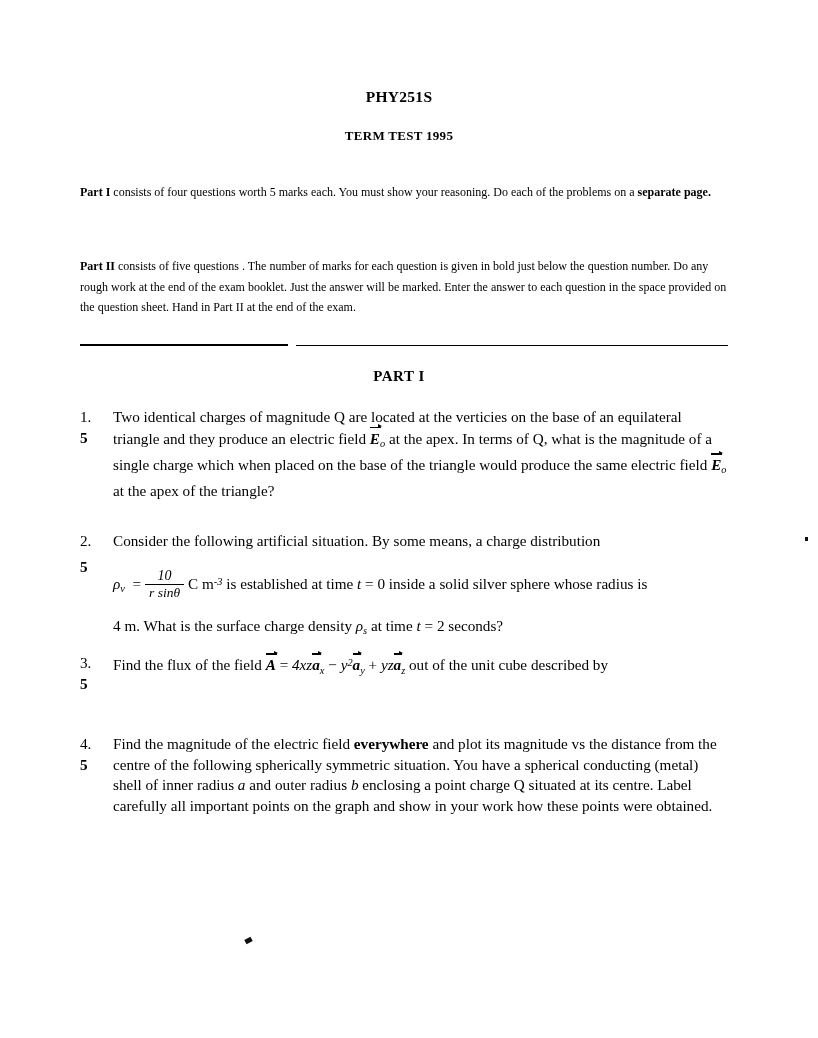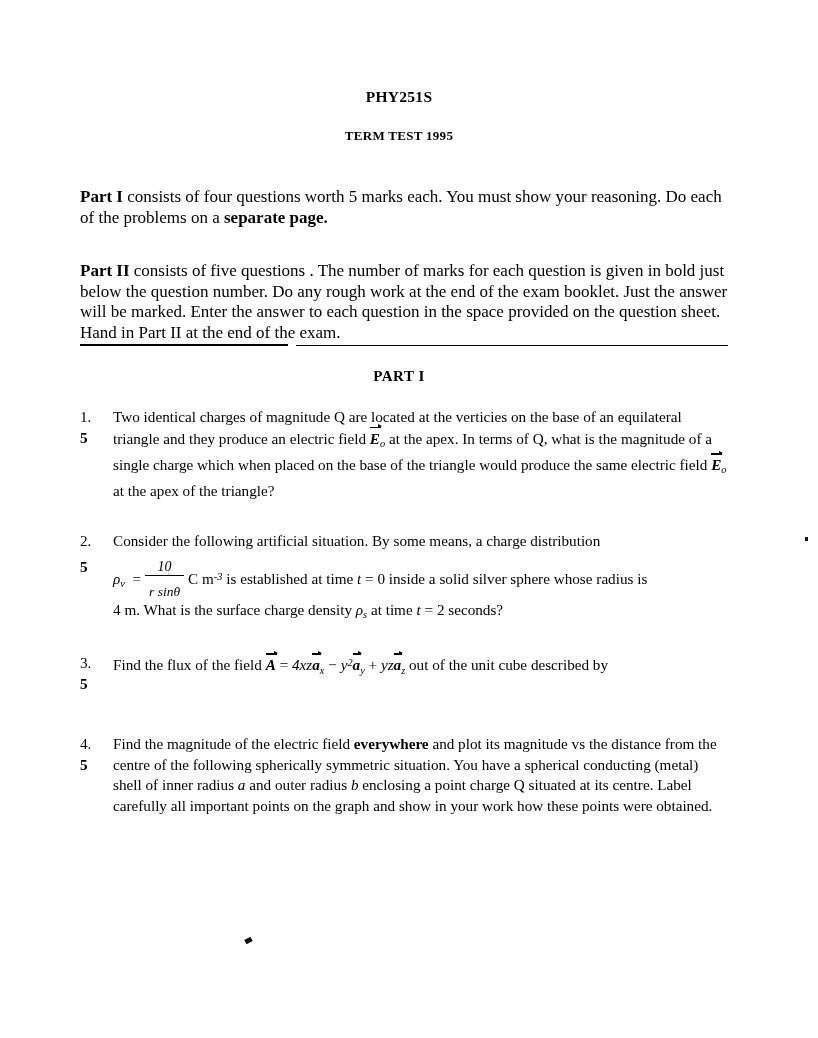--- a/index.html
+++ b/index.html
@@ -50,21 +50,21 @@
     font-weight: bold;
     font-size: 15px;
     letter-spacing: 0.5px;
   }
 
   
   .intro {
     position: absolute;
     left: 80px;
     width: 648px;
-    font-size: 17px;
+    font-size: 12px;
     line-height: 20.5px;
     text-align: left;
   }
   #intro-1 { top: 170px; }
   #intro-2 { top: 244px; }
   .b { font-weight: bold; }
 
   
   .rule-left {
     position: absolute;
@@ -112,21 +112,21 @@
     line-height: 20.5px;
   }
   #q1 { top: 407px; }
   #q2 { top: 531px; }
   #q3 { top: 653px; }
   #q4 { top: 734px; }
 
   #q2 .q-body { line-height: 20.5px; }
   #q2 .q-marks { top: 26px; }
   #q2-line2 { margin-top: 8px; line-height: 30px; }
-  #q2-line3 { }
+  #q2-line3 { margin-top: 6px; }
 
   
   .mathvar { font-style: italic; }
   .vec {
     display: inline-block;
     position: relative;
     font-style: italic;
     font-weight: bold;
     padding-top: 1px;
   }
@@ -157,33 +157,33 @@
     font-size: 0.68em;
     vertical-align: 0.42em;
     font-style: italic;
   }
   .frac {
     display: inline-block;
     vertical-align: middle;
     text-align: center;
     font-style: italic;
     line-height: 1.08;
-    margin: 0 4px;
+    margin: 9px 4px;
     position: relative;
     top: -1px;
   }
   .frac .num {
     display: block;
     padding: 0 5px 1px 5px;
     font-size: 14px;
   }
   .frac .den {
     display: block;
     border-top: 1.3px solid #000;
-    padding: 9px 4px 0 4px;
+    padding: 1px 4px 0 4px;
     font-size: 13.5px;
     white-space: nowrap;
   }
   .unit-i { }
 
   
   .speck {
     position: absolute;
     background: #111;
   }

